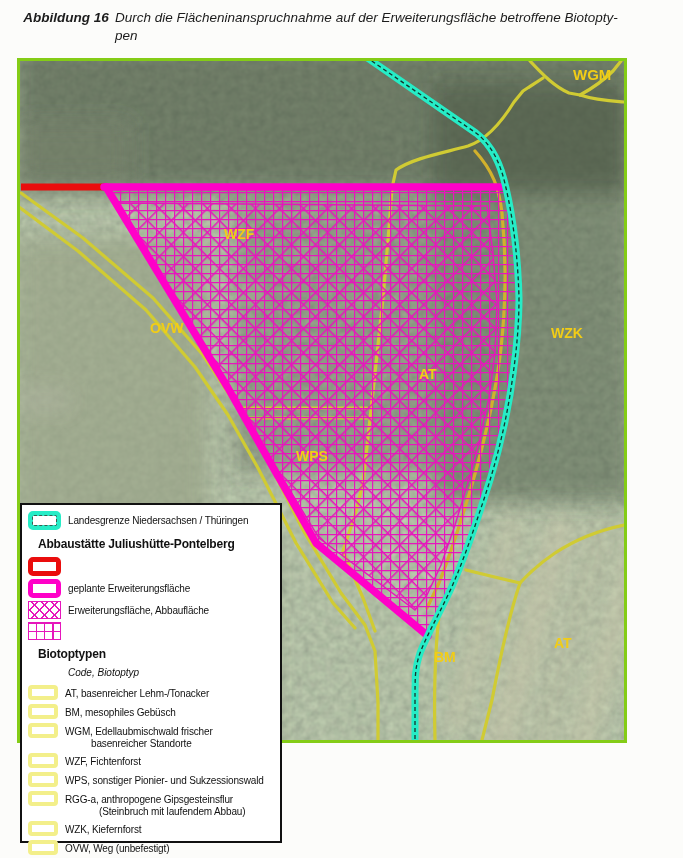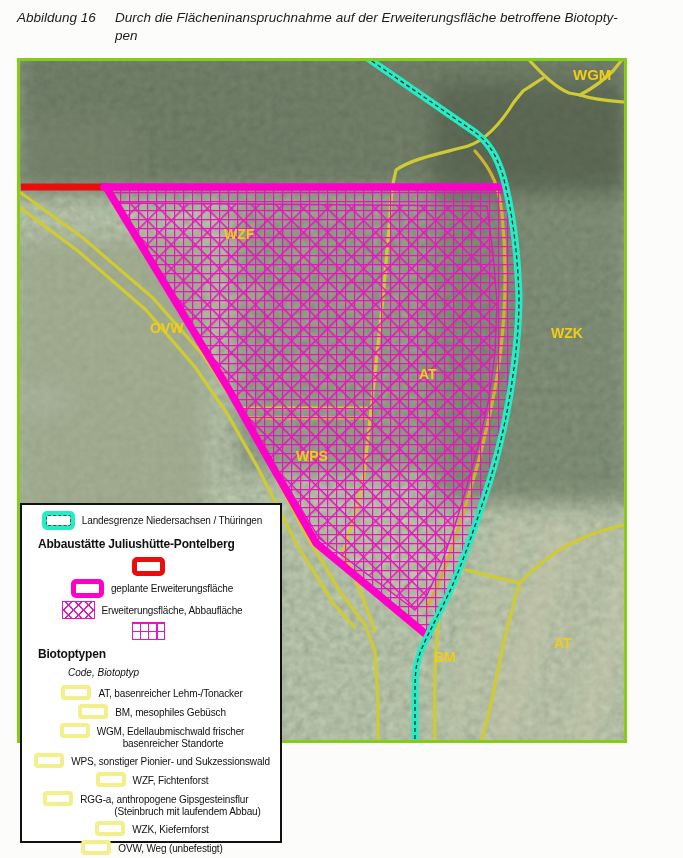--- a/index.html
+++ b/index.html
@@ -2,33 +2,33 @@
 <html><head>
 <meta charset="utf-8">
 <style>
   html,body{margin:0;padding:0;background:#ffffff;}
   #page{position:relative;width:683px;height:858px;background:#fcfcfa;overflow:hidden;
         font-family:"Liberation Sans",sans-serif;}
 
   
   .caption{position:absolute;left:17px;top:9px;right:8px;display:flex;
            font-style:italic;color:#1c1c1c;font-size:13.5px;line-height:18px;}
-  .caption-label{font-weight:normal;width:98px;flex:0 0 98px;}
+  .caption-label{font-weight:bold;width:98px;flex:0 0 98px;text-align:center;}
   .caption-text span{display:block;white-space:nowrap;}
 
   
   .map-frame{position:absolute;left:17px;top:58px;width:604px;height:679px;
              border:3px solid #84cc16;box-sizing:content-box;background:#86efac;}
   .map-frame svg{display:block;}
 
   
   .legend{position:absolute;left:20px;top:503px;width:262px;height:340px;z-index:6;
           background:#ffffff;border:2px solid #111;box-sizing:border-box;
           padding:6px 4px 4px 6px;color:#111;}
-  .legend .row{display:flex;align-items:flex-start;margin-bottom:3px;justify-content:center;}
+  .legend .row{display:flex;align-items:flex-start;margin-bottom:3px;}
   .legend .lbl{font-size:10px;letter-spacing:-0.15px;white-space:nowrap;line-height:11.5px;
                padding-top:4px;}
   .legend .lbl .l2{display:block;}
   .legend .heading{font-weight:bold;font-size:12px;margin:7px 0 6px 10px;letter-spacing:-0.2px;}
   .legend .subtitle{font-style:italic;font-size:10px;margin:2px 0 6px 40px;}
 
   .sym{flex:0 0 auto;margin-right:7px;box-sizing:border-box;background:#fff;}
   .sym-outline{width:33px;height:19px;border-radius:5px;}
   .sym-cyan{border:5px solid #26ecc6;position:relative;}
   .sym-cyan::before{content:"";position:absolute;inset:-1px;border:1px dashed #3a5a50;border-radius:2px;}
@@ -183,25 +183,25 @@
     <div class="row">
       <span class="sym sym-yellow"></span>
       <span class="lbl">BM, mesophiles Gebüsch</span>
     </div>
     <div class="row">
       <span class="sym sym-yellow"></span>
       <span class="lbl"><span>WGM, Edellaubmischwald frischer</span><span class="l2" style="margin-left:26px;">basenreicher Standorte</span></span>
     </div>
     <div class="row">
       <span class="sym sym-yellow"></span>
+      <span class="lbl">WZF, Fichtenforst</span>
+    </div>
+    <div class="row">
+      <span class="sym sym-yellow"></span>
       <span class="lbl">WPS, sonstiger Pionier- und Sukzessionswald</span>
-    </div>
-    <div class="row">
-      <span class="sym sym-yellow"></span>
-      <span class="lbl">WZF, Fichtenforst</span>
     </div>
     <div class="row">
       <span class="sym sym-yellow"></span>
       <span class="lbl"><span>RGG-a, anthropogene Gipsgesteinsflur</span><span class="l2" style="margin-left:34px;">(Steinbruch mit laufendem Abbau)</span></span>
     </div>
     <div class="row">
       <span class="sym sym-yellow"></span>
       <span class="lbl">WZK, Kiefernforst</span>
     </div>
     <div class="row">

